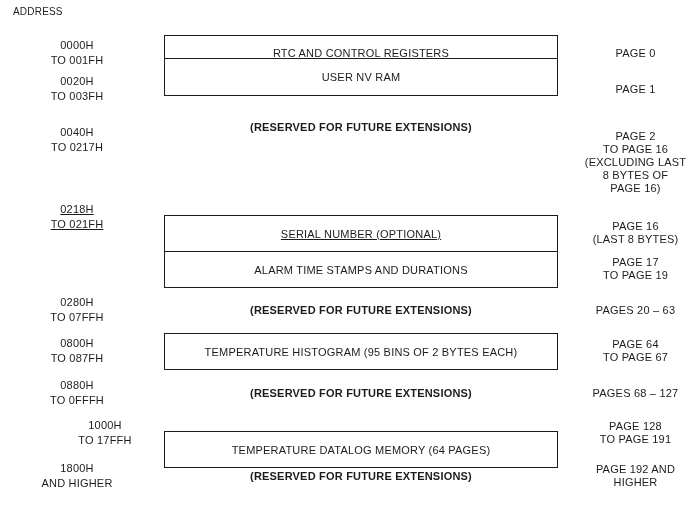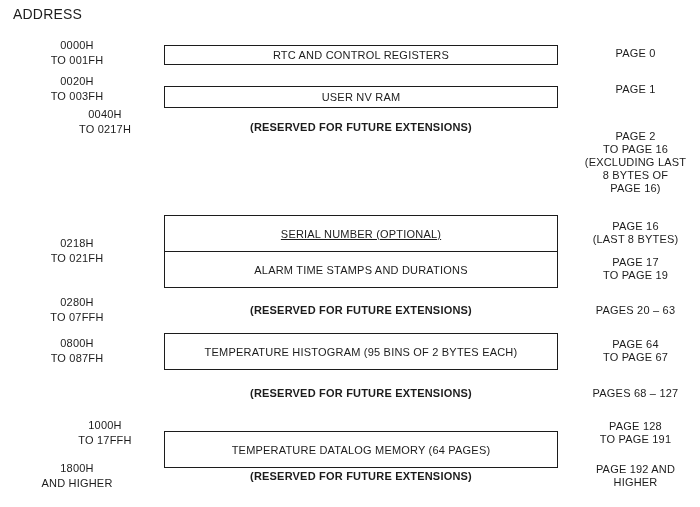--- a/index.html
+++ b/index.html
@@ -14,21 +14,21 @@
     background: #ffffff;
     font-family: "Liberation Sans", sans-serif;
     color: #1c1c1c;
     font-size: 11px;
     letter-spacing: 0.2px;
   }
   .diagram-title {
     position: absolute;
     left: 13px;
     top: 6px;
-    font-size: 14px;
+    font-size: 10px;
   }
   .addr {
     position: absolute;
     left: 0;
     width: 154px;
     text-align: center;
     line-height: 15px;
     white-space: pre-line;
   }
   .region-box {
@@ -62,42 +62,42 @@
 </style>
 </head>
 <body>
 
 <div class="canvas">
 
   <div class="diagram-title">ADDRESS</div>
 
   <div class="addr" style="top:38px;">0000H
 TO 001FH</div>
-  <div class="region-box" style="top:45px; height:20px;align-items:center;">
+  <div class="region-box" style="top:35px; height:36px;align-items:center;">
     <span>RTC AND CONTROL REGISTERS</span>
   </div>
   <div class="page" style="top:47px;">PAGE 0</div>
 
   <div class="addr" style="top:74px;">0020H
 TO 003FH</div>
-  <div class="region-box" style="top:86px; height:22px;">
+  <div class="region-box" style="top:58px; height:38px;">
     <span>USER NV RAM</span>
   </div>
   <div class="page" style="top:83px;">PAGE 1</div>
 
-  <div class="addr" style="top:107px;margin-left:28px;">0040H
+  <div class="addr" style="top:125px;">0040H
 TO 0217H</div>
   <div class="region-plain" style="top:121px;">(RESERVED FOR FUTURE EXTENSIONS)</div>
   <div class="page" style="top:130px;">PAGE 2
 TO PAGE 16
 (EXCLUDING LAST
 8 BYTES OF
 PAGE 16)</div>
 
-  <div class="addr" style="top:236px;">0218H
+  <div class="addr" style="top:202px;text-decoration:underline;">0218H
 TO 021FH</div>
   <div class="region-box" style="top:215px; height:37px;text-decoration:underline;">
     <span>SERIAL NUMBER (OPTIONAL)</span>
   </div>
   <div class="page" style="top:220px;">PAGE 16
 (LAST 8 BYTES)</div>
 
   <div class="region-box" style="top:251px; height:37px;">
     <span>ALARM TIME STAMPS AND DURATIONS</span>
   </div>
@@ -110,20 +110,22 @@
   <div class="page" style="top:304px;">PAGES 20 – 63</div>
 
   <div class="addr" style="top:336px;">0800H
 TO 087FH</div>
   <div class="region-box" style="top:333px; height:37px;">
     <span>TEMPERATURE HISTOGRAM (95 BINS OF 2 BYTES EACH)</span>
   </div>
   <div class="page" style="top:338px;">PAGE 64
 TO PAGE 67</div>
 
+  <div class="addr" style="top:378px;">0880H
+TO 0FFFH</div>
   <div class="region-plain" style="top:387px;">(RESERVED FOR FUTURE EXTENSIONS)</div>
   <div class="page" style="top:387px;">PAGES 68 – 127</div>
 
   <div class="addr" style="top:418px;margin-left:28px;">1000H
 TO 17FFH</div>
   <div class="region-box" style="top:415px; height:37px;margin-top:16px;">
     <span>TEMPERATURE DATALOG MEMORY (64 PAGES)</span>
   </div>
   <div class="page" style="top:420px;">PAGE 128
 TO PAGE 191</div>

